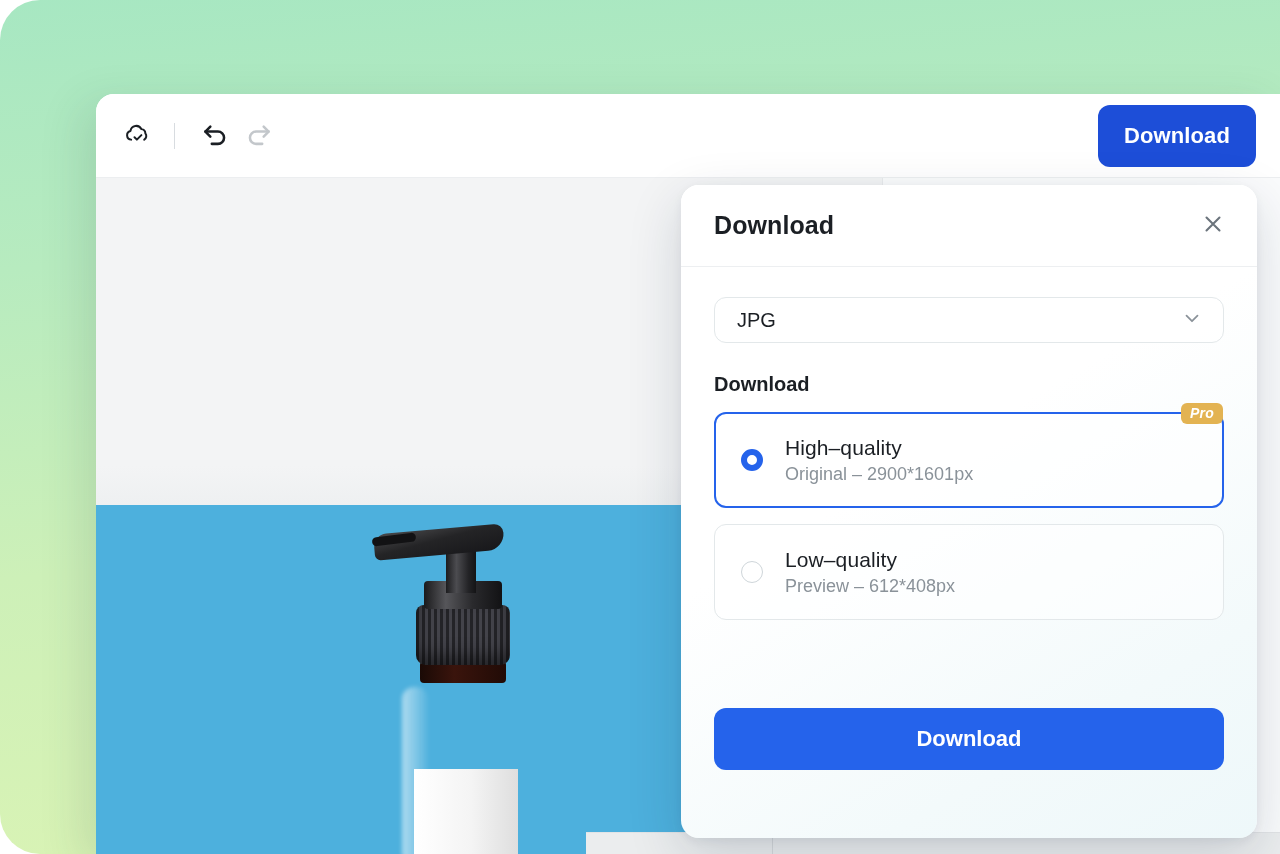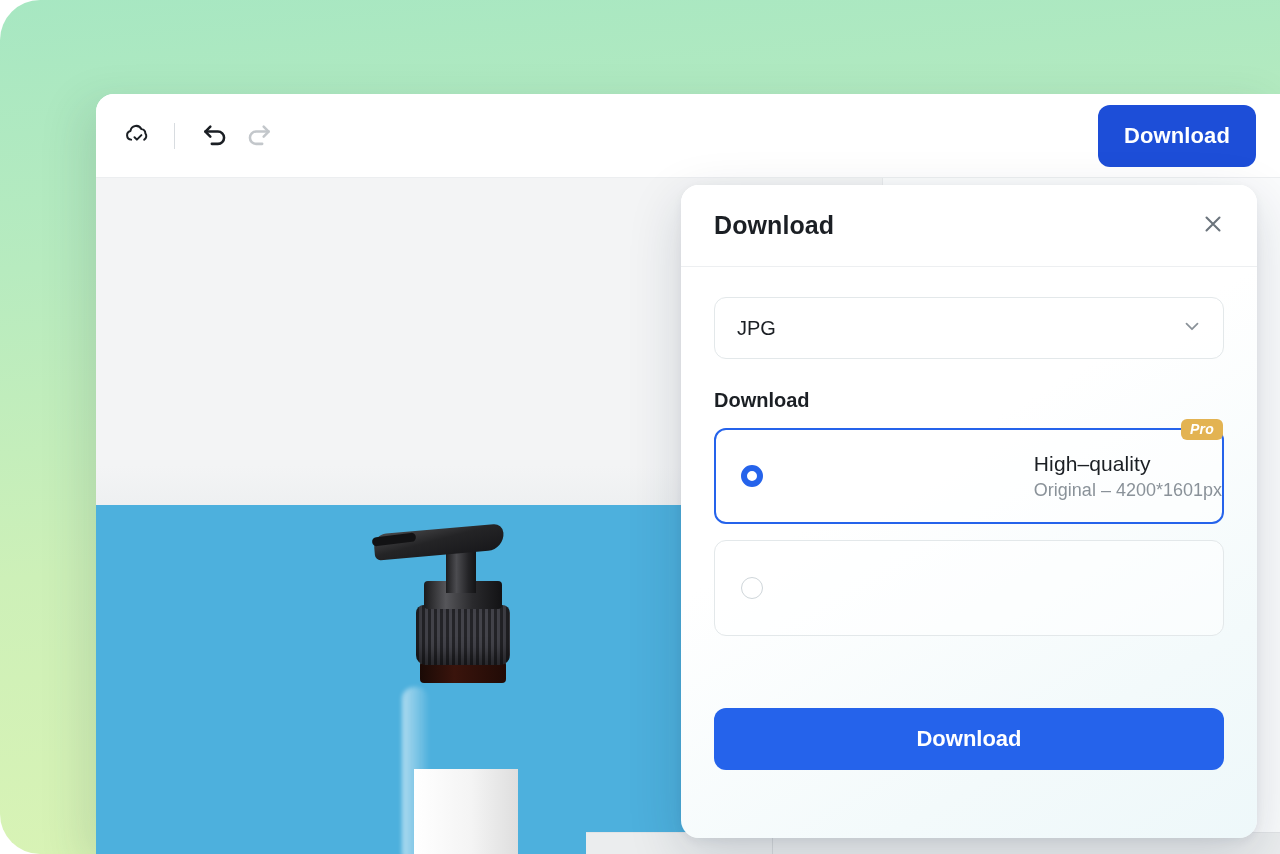--- a/index.html
+++ b/index.html
@@ -224,21 +224,21 @@
   #dialog-body { padding: 30px 33px 0 33px; }
 
   .section-label {
     font-size: 20px;
     font-weight: 700;
     color: #1b1f24;
     margin-bottom: 16px;
   }
 
   #format-select {
-    height: 62px;
+    height: 46px;
     border: 1px solid #e3e8ea;
     border-radius: 12px;
     background: rgba(255,255,255,.55);
     display: flex;
     align-items: center;
     padding: 0 20px 0 22px;
     cursor: pointer;
     margin-bottom: 30px;
   }
   #format-value { font-size: 20px; color: #1b1f24; }
@@ -248,21 +248,20 @@
     position: relative;
     height: 96px;
     border: 1px solid #e3e8ea;
     border-radius: 12px;
     background: rgba(255,255,255,.5);
     display: flex;
     align-items: center;
     padding-left: 26px;
     cursor: pointer;
     margin-bottom: 16px;
-    justify-content: space-between;
   }
   .quality-option.selected {
     border: 2px solid #2563eb;
     padding-left: 25px;
   }
   .radio {
     width: 22px; height: 22px;
     border-radius: 50%;
     border: 1.5px solid #cfd6da;
     background: #fff;
@@ -404,24 +403,28 @@
         </span>
       </div>
 
       <div class="section-label">Download</div>
 
       <div class="quality-option selected">
         <span class="pro-badge">Pro</span>
         <span class="radio"></span>
         <span class="q-text">
           <span class="q-title" style="display:block">High–quality</span>
-          <span class="q-sub" style="display:block">Original – 4200*1601px</span>
+          <span class="q-sub" style="display:block">Original – 2900*1601px</span>
         </span>
       </div>
 
       <div class="quality-option">
         <span class="radio"></span>
+        <span class="q-text">
+          <span class="q-title" style="display:block">Low–quality</span>
+          <span class="q-sub" style="display:block">Preview – 612*408px</span>
+        </span>
       </div>
     </div>
 
     <button id="dialog-download">Download</button>
   </div>
 </div>
 
 </body></html>

